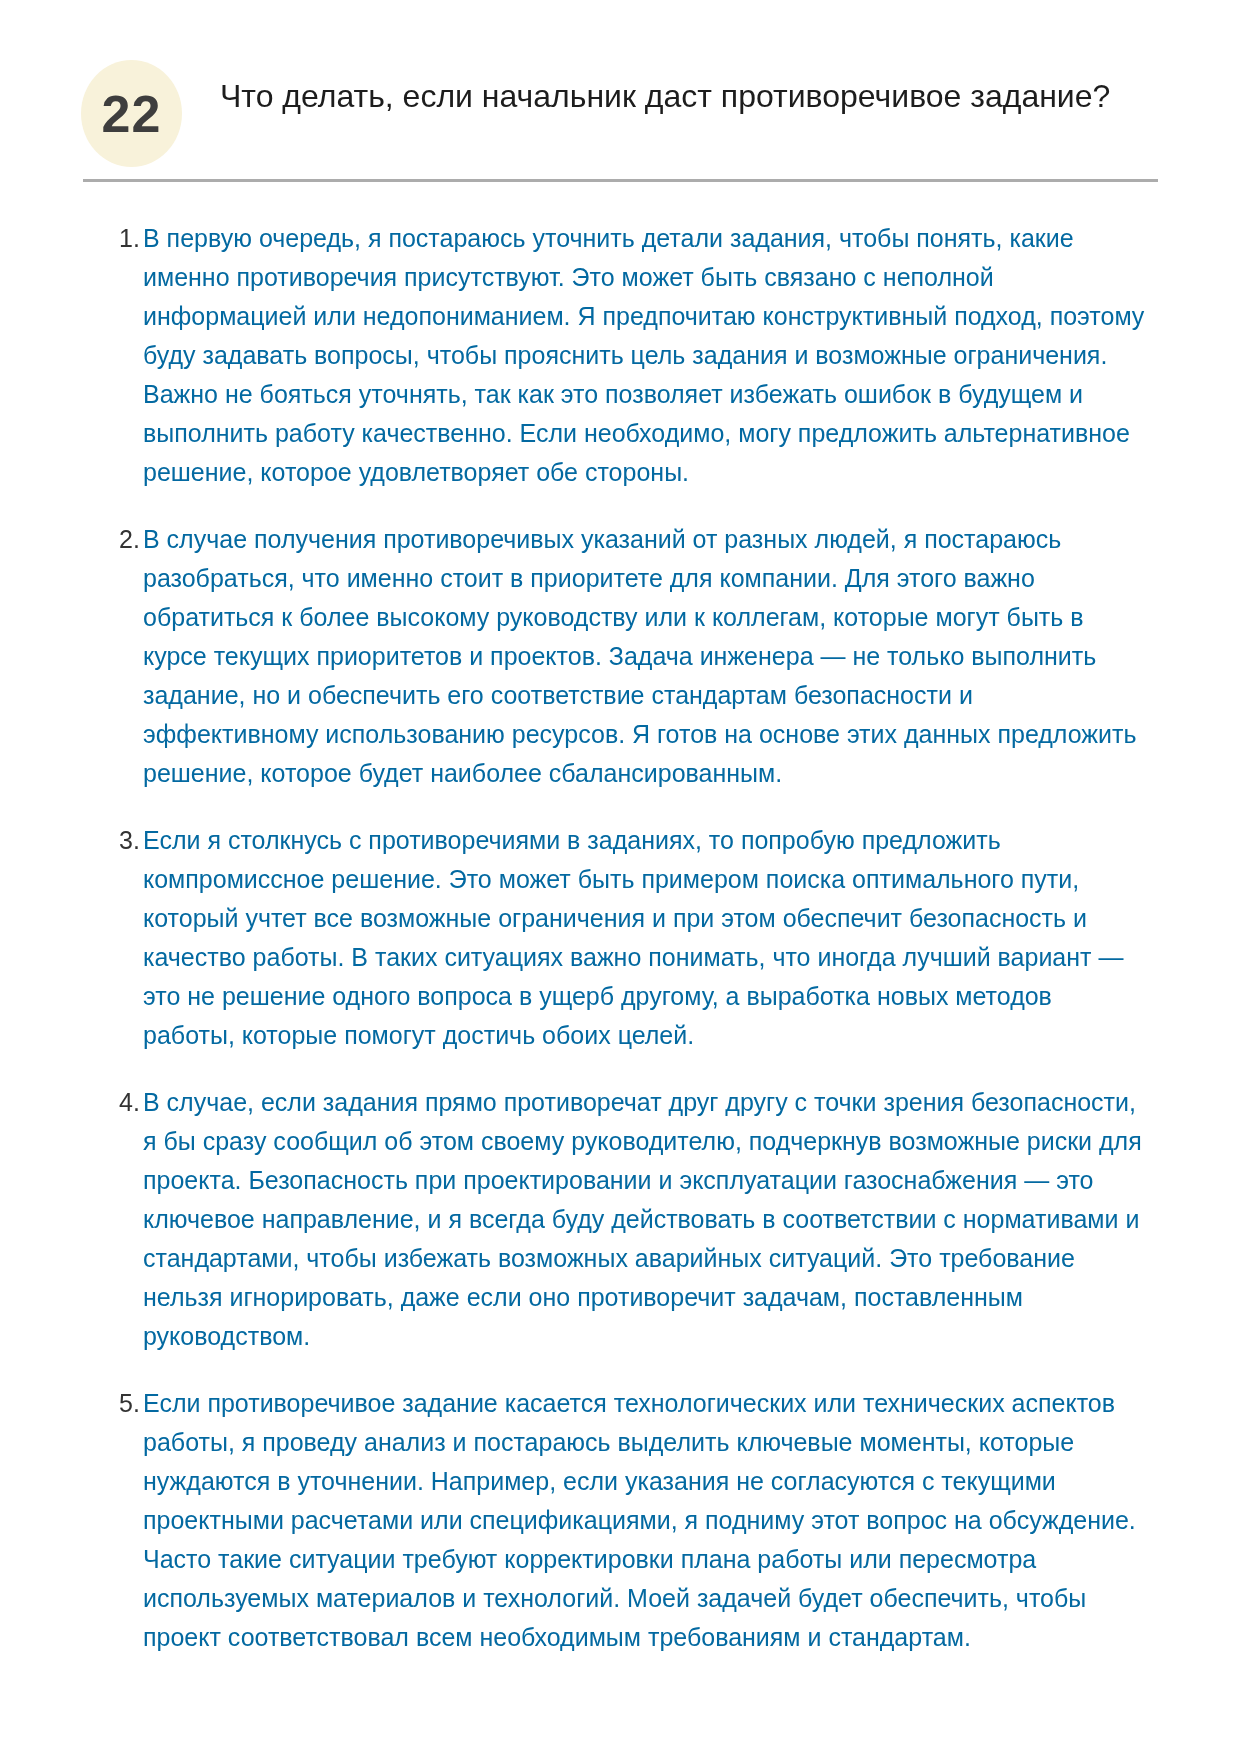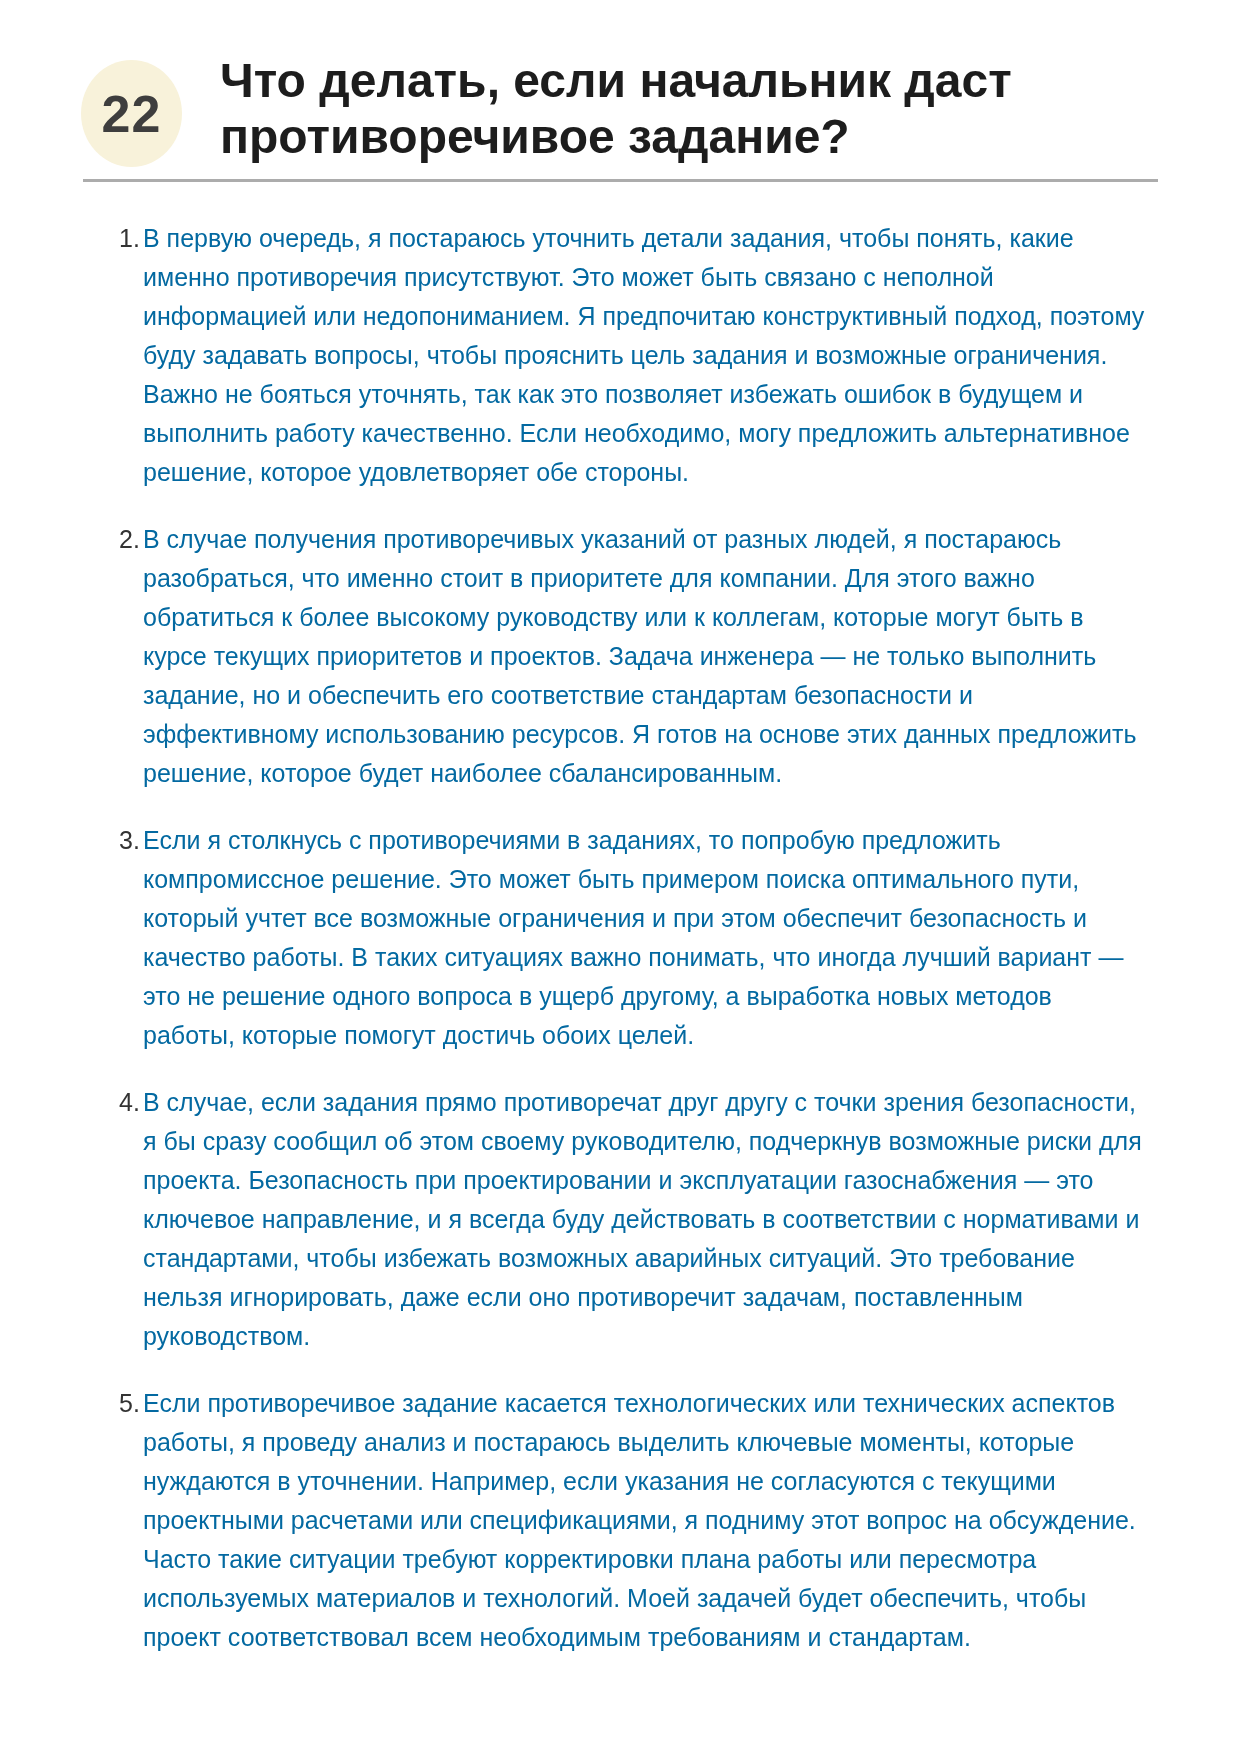--- a/index.html
+++ b/index.html
@@ -33,23 +33,23 @@
   }
   .badge-number {
     font-size: 52px;
     font-weight: 700;
     color: #3e3e3e;
     letter-spacing: 1px;
   }
   .title {
     margin: -7px 0 0 38px;
     max-width: 942px;
-    font-size: 48px;
-    line-height: 56px;
-    font-weight: 700;
+    font-size: 32px;
+    line-height: 86px;
+    font-weight: 400;
     color: #1d1d1d;
   }
   .divider {
     border: none;
     height: 3px;
     background: #acacac;
     margin: 12px 0 0 2px;
   }
   .answers {
     list-style: none;

